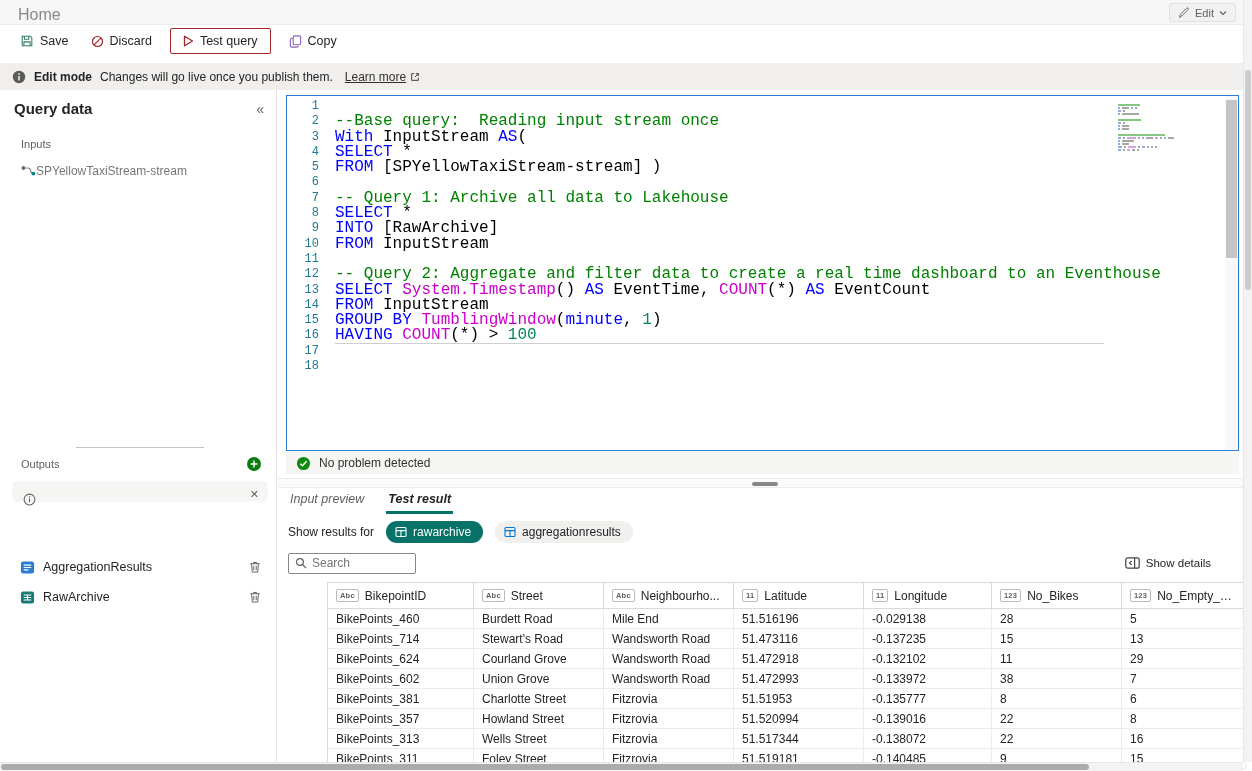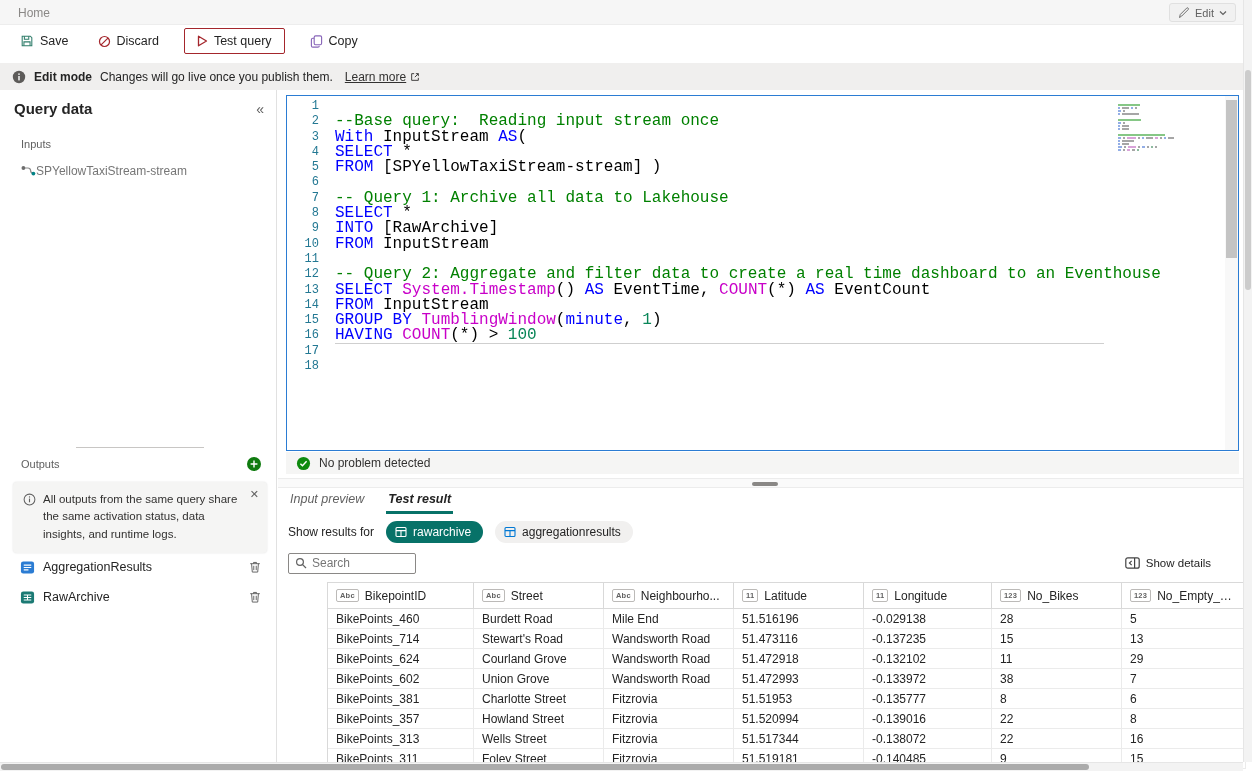--- a/index.html
+++ b/index.html
@@ -2,26 +2,26 @@
 <html style="--accent: #077268; --editor-border: #2b7cd3; --keyword: #0000ff; --comment: #008000; --function: #c800c8; --number: #098658; --line-number: #237893; --test-button: #a4262c; --copy-icon: #8764b8; --success-green: #0e8a0e; --link: #115ea3;"><head>
 <meta charset="utf-8">
 <style>
   * { margin:0; padding:0; box-sizing:border-box; }
   html,body { width:1252px; height:771px; overflow:hidden; }
   body { font-family:"Liberation Sans", sans-serif; font-size:12px; color:#242424; background:#fff; }
   .page { position:relative; width:1252px; height:771px; overflow:hidden; background:#fff; }
 
   
   .topstrip { position:absolute; top:0; left:0; right:0; height:25px; background:#f6f6f6; border-bottom:1px solid #ededed; }
-  .home-label { position:absolute; left:18px; top:6px; color:#8a8886; font-size:12px; }
+  .home-label { position:absolute; left:18px; top:6px; color:#8a8886; font-size:16px; }
   .edit-btn { position:absolute; right:16px; top:3px; height:19px; display:flex; align-items:center; gap:5px;
     background:#f1f1f1; border:1px solid #e0e0e0; border-radius:3px; padding:0 8px; color:#616161; font-size:11px; cursor:pointer; }
 
   
-  .cmdbar { position:absolute; top:25px; left:0; right:0; height:32px; background:#fff; display:flex; align-items:center; padding-left:10px; gap:9px; }
+  .cmdbar { position:absolute; top:25px; left:0; right:0; height:32px; background:#fff; display:flex; align-items:center; padding-left:10px; gap:2px; }
   .cmd { display:flex; align-items:center; gap:6px; height:26px; padding:0 10px; background:none; border:none; font-size:12.5px; color:#242424; font-family:inherit; cursor:pointer; border-radius:2px; }
   .cmd.test { border:1px solid var(--test-button,#a4262c); margin:0 6px; padding:0 12px; }
 
   
   .infobar { position:absolute; top:63px; left:0; right:0; height:27px; background:#f0efee; display:flex; align-items:center; gap:8px; padding-left:12px; font-size:12px; }
   .infobar b { font-weight:700; }
   .learnmore { display:flex; align-items:center; gap:4px; margin-left:4px; color:#323130; text-decoration:underline; cursor:pointer; }
 
   
   .main { position:absolute; top:90px; left:0; right:0; bottom:0; }
@@ -213,21 +213,20 @@
           </button>
       </div>
       <div class="sb-infocard">
         <span class="iico">
             <svg width="13" height="13" viewBox="0 0 14 14">
               <circle cx="7" cy="7" r="5.8" fill="none" stroke="#616161" stroke-width="1.1"></circle>
               <rect x="6.4" y="6" width="1.2" height="4" fill="#616161"></rect>
               <rect x="6.4" y="3.6" width="1.2" height="1.3" fill="#616161"></rect>
             </svg>
           </span>
-        <div class="txt">All outputs from the same query share the same activation status, data insights, and runtime logs.</div>
         <button class="close">✕</button>
       </div>
       <div class="sb-out-list">
         <div class="out-item">
           <span>
               <svg width="15" height="15" viewBox="0 0 16 16">
                 <rect x="1" y="1.5" width="14" height="13" rx="2.5" fill="#2b7cd3"></rect>
                 <path d="M4 5.5h8M4 8h8M4 10.5h5" stroke="#fff" stroke-width="1.2"></path>
               </svg>
             </span>

